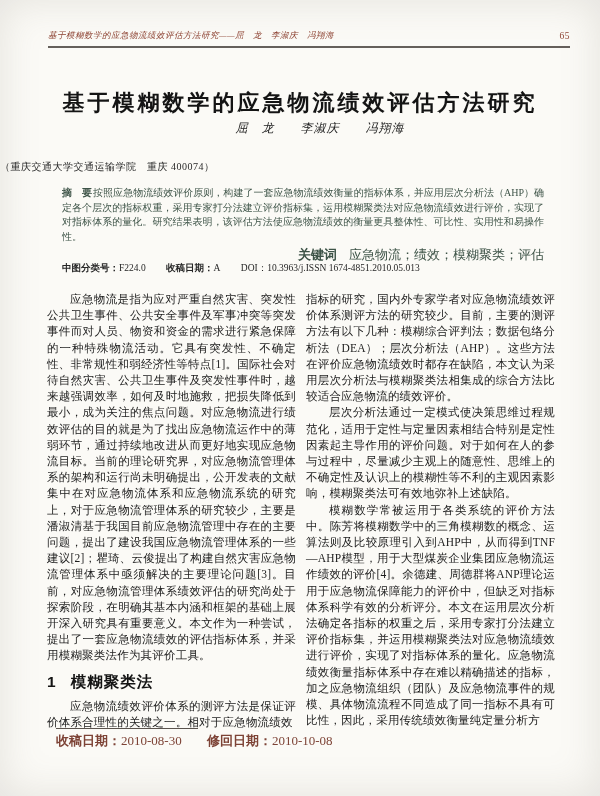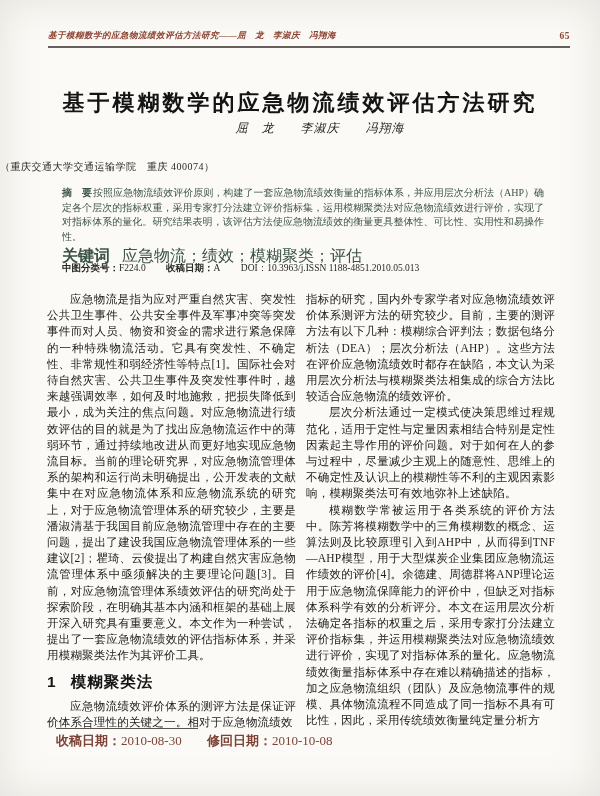--- a/index.html
+++ b/index.html
@@ -20,21 +20,21 @@
     background:var(--paper);
     color:var(--ink);
     overflow:hidden;
     box-shadow:inset 0 0 40px rgba(120,115,105,0.18);
   }
   
   .running-header{
     position:absolute;top:30px;left:48px;right:30px;
     display:flex;justify-content:space-between;align-items:center;
     font-size:8.5px;color:var(--header-red);
-    font-style:italic;letter-spacing:0.5px;font-weight:bold;
+    font-style:italic;letter-spacing:0.5px;
   }
   .running-header .pageno{font-style:normal;font-size:9.5px;color:var(--header-red);}
   .header-rule{
     position:absolute;top:46px;left:48px;right:30px;
     border-top:2.5px solid var(--rule-dark);
     opacity:0.85;
   }
   
   .title{
     position:absolute;top:88px;left:0;right:0;
@@ -55,21 +55,21 @@
   }
   
   .abstract{
     position:absolute;top:186px;left:62px;right:56px;
     font-size:10px;line-height:14.5px;
     text-align:justify;color:var(--meta-green);
   }
   .abstract .label{font-weight:bold;margin-right:1px;color:var(--meta-green);}
   .keywords{
     position:absolute;top:246px;left:62px;right:56px;
-    font-size:16px;color:var(--meta-green);
+    font-size:13px;color:var(--meta-green);text-align:right;
   }
   .keywords .label{font-weight:bold;margin-right:12px;}
   .clc-line{
     position:absolute;top:262px;left:62px;right:40px;
     font-size:9.5px;color:#262626;white-space:nowrap;
   }
   .clc-line .label{font-weight:bold;}
   .clc-line .seg{margin-right:18px;}
   
   .columns{
@@ -121,21 +121,21 @@
     <span class="label">摘　要</span><span>按照应急物流绩效评价原则，构建了一套应急物流绩效衡量的指标体系，并应用层次分析法（AHP）确定各个层次的指标权重，采用专家打分法建立评价指标集，运用模糊聚类法对应急物流绩效进行评价，实现了对指标体系的量化。研究结果表明，该评估方法使应急物流绩效的衡量更具整体性、可比性、实用性和易操作性。</span>
   </div>
 
   <div class="keywords">
     <span class="label">关键词</span><span>应急物流；绩效；模糊聚类；评估</span>
   </div>
 
   <div class="clc-line">
     <span class="seg"><span class="label">中图分类号：</span><span>F224.0</span></span>
     <span class="seg"><span class="label">收稿日期：</span><span>A</span></span>
-    <span class="seg">DOI：10.3963/j.ISSN 1188-4851.2010.05.013</span>
+    <span class="seg">DOI：10.3963/j.ISSN 1674-4851.2010.05.013</span>
   </div>
 
   <div class="columns">
     <div class="col">
       <p class="indent">应急物流是指为应对严重自然灾害、突发性公共卫生事件、公共安全事件及军事冲突等突发事件而对人员、物资和资金的需求进行紧急保障的一种特殊物流活动。它具有突发性、不确定性、非常规性和弱经济性等特点[1]。国际社会对待自然灾害、公共卫生事件及突发性事件时，越来越强调效率，如何及时地施救，把损失降低到最小，成为关注的焦点问题。对应急物流进行绩效评估的目的就是为了找出应急物流运作中的薄弱环节，通过持续地改进从而更好地实现应急物流目标。当前的理论研究界，对应急物流管理体系的架构和运行尚未明确提出，公开发表的文献集中在对应急物流体系和应急物流系统的研究上，对于应急物流管理体系的研究较少，主要是潘淑清基于我国目前应急物流管理中存在的主要问题，提出了建设我国应急物流管理体系的一些建议[2]；瞿琦、云俊提出了构建自然灾害应急物流管理体系中亟须解决的主要理论问题[3]。目前，对应急物流管理体系绩效评估的研究尚处于探索阶段，在明确其基本内涵和框架的基础上展开深入研究具有重要意义。本文作为一种尝试，提出了一套应急物流绩效的评估指标体系，并采用模糊聚类法作为其评价工具。</p>
       <h2 class="section-heading">
         <span class="num">1</span><span>模糊聚类法</span>
       </h2>
       <p class="indent">应急物流绩效评价体系的测评方法是保证评价体系合理性的关键之一。相对于应急物流绩效</p>
     </div>

